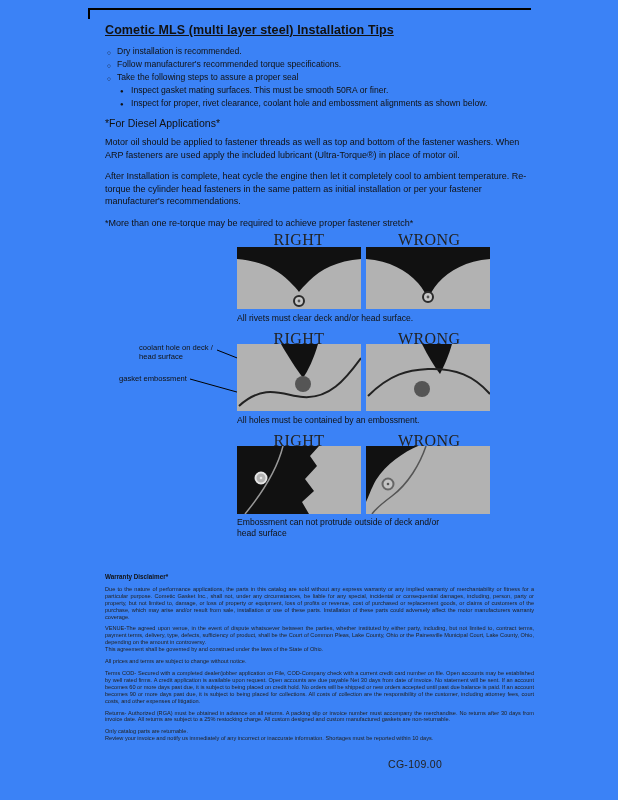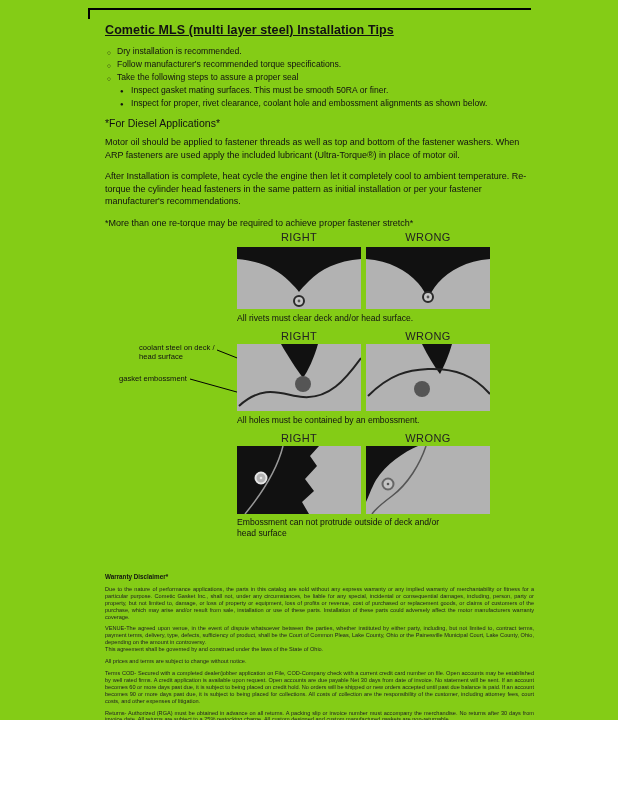--- a/index.html
+++ b/index.html
@@ -1,21 +1,21 @@
 <!DOCTYPE html>
 <html><head>
 <meta charset="utf-8">
 <style>
   * { margin: 0; padding: 0; box-sizing: border-box; }
   html, body { background: #ffffff; }
   .page {
     position: relative;
     width: 618px;
-    height: 720px;
-    background: #84cc16;
+    height: 800px;
+    background: #3b82f6;
     font-family: "Liberation Sans", sans-serif;
     color: #111;
     overflow: hidden;
   }
   .top-rule { position: absolute; left: 88px; top: 8px; width: 443px; height: 2px; background: #000; }
   .top-tick { position: absolute; left: 88px; top: 8px; width: 2px; height: 11px; background: #000; }
 
   .title {
     position: absolute; left: 105px; top: 23px;
     font-size: 12.5px; font-weight: bold; text-decoration: underline;
@@ -26,21 +26,21 @@
   .tips ul { list-style: none; }
   .tips li { position: relative; padding-left: 10px; }
   .tips ul.main > li::before { content: "○"; position: absolute; left: 0; top: 0.5px; font-size: 6.5px; }
   .tips ul.sub > li { padding-left: 24px; }
   .tips ul.sub > li::before { content: "●"; position: absolute; left: 13px; top: 0.5px; font-size: 6px; }
 
   .diesel-heading { position: absolute; left: 105px; top: 117px; font-size: 10.5px; font-weight: normal; }
   .diesel-paras { position: absolute; left: 105px; top: 136px; width: 432px; font-size: 9px; line-height: 12.5px; }
   .diesel-paras p { margin-bottom: 9px; }
 
-  .dg-h { position: absolute; font-size: 11px; color: #222; text-align: center; letter-spacing: 0.4px; }
+  .dg-h { position: absolute; font-size: 16px; color: #222; text-align: center; letter-spacing: 0.4px; font-family: Liberation Serif, serif; }
   .tile { position: absolute; width: 124px; }
   .tile svg { display: block; }
   .cap { position: absolute; font-size: 8.6px; line-height: 11px; color: #111; }
   .dlabel { position: absolute; font-size: 7.6px; line-height: 9px; color: #111; }
   .leader { position: absolute; left: 130px; top: 340px; }
 
   .warranty { position: absolute; left: 105px; top: 574px; width: 429px; font-size: 5.6px; line-height: 6.9px; color: #222; }
   .warranty h2 { font-size: 6.3px; font-weight: bold; margin-bottom: 5px; color: #111; }
   .wpara { margin-bottom: 5px; text-align: justify; }
   .wpara.tight { margin-bottom: 0; }
@@ -94,21 +94,21 @@
       <path d="M0 0 H124 V12 C100 14 84 23 72 36 C67 42 64 47 62 52 C60 47 57 42 52 36 C40 23 24 14 0 12 Z" fill="#111111"></path>
       <circle cx="62" cy="50" r="5" fill="#c6c6c6" stroke="#2a2a2a" stroke-width="2"></circle>
       <circle cx="62" cy="50" r="1.4" fill="#555"></circle>
     </svg>
   </div>
   <div class="cap" style="left:237px; top:313px;">All rivets must clear deck and/or head surface.</div>
 
   <div class="dg-h" style="left:269px; top:330px; width:60px;">RIGHT</div>
   <div class="dg-h" style="left:398px; top:330px; width:60px;">WRONG</div>
 
-  <div class="dlabel" style="left:139px; top:343px; width:78px;">coolant steel on deck / head surface</div>
+  <div class="dlabel" style="left:139px; top:343px; width:78px;">coolant hole on deck / head surface</div>
   <div class="dlabel" style="left:119px; top:374px;">gasket embossment</div>
 
   <svg class="leader" width="180" height="75" viewBox="0 0 180 75">
     <line x1="87" y1="10" x2="173" y2="44" stroke="#000" stroke-width="1"></line>
     <line x1="60" y1="39" x2="132" y2="59" stroke="#000" stroke-width="1"></line>
   </svg>
 
   <div class="tile" style="left:237px; top:344px;">
     <svg width="124" height="67" viewBox="0 0 124 67">
       <rect width="124" height="67" fill="#b2b2b2"></rect>

